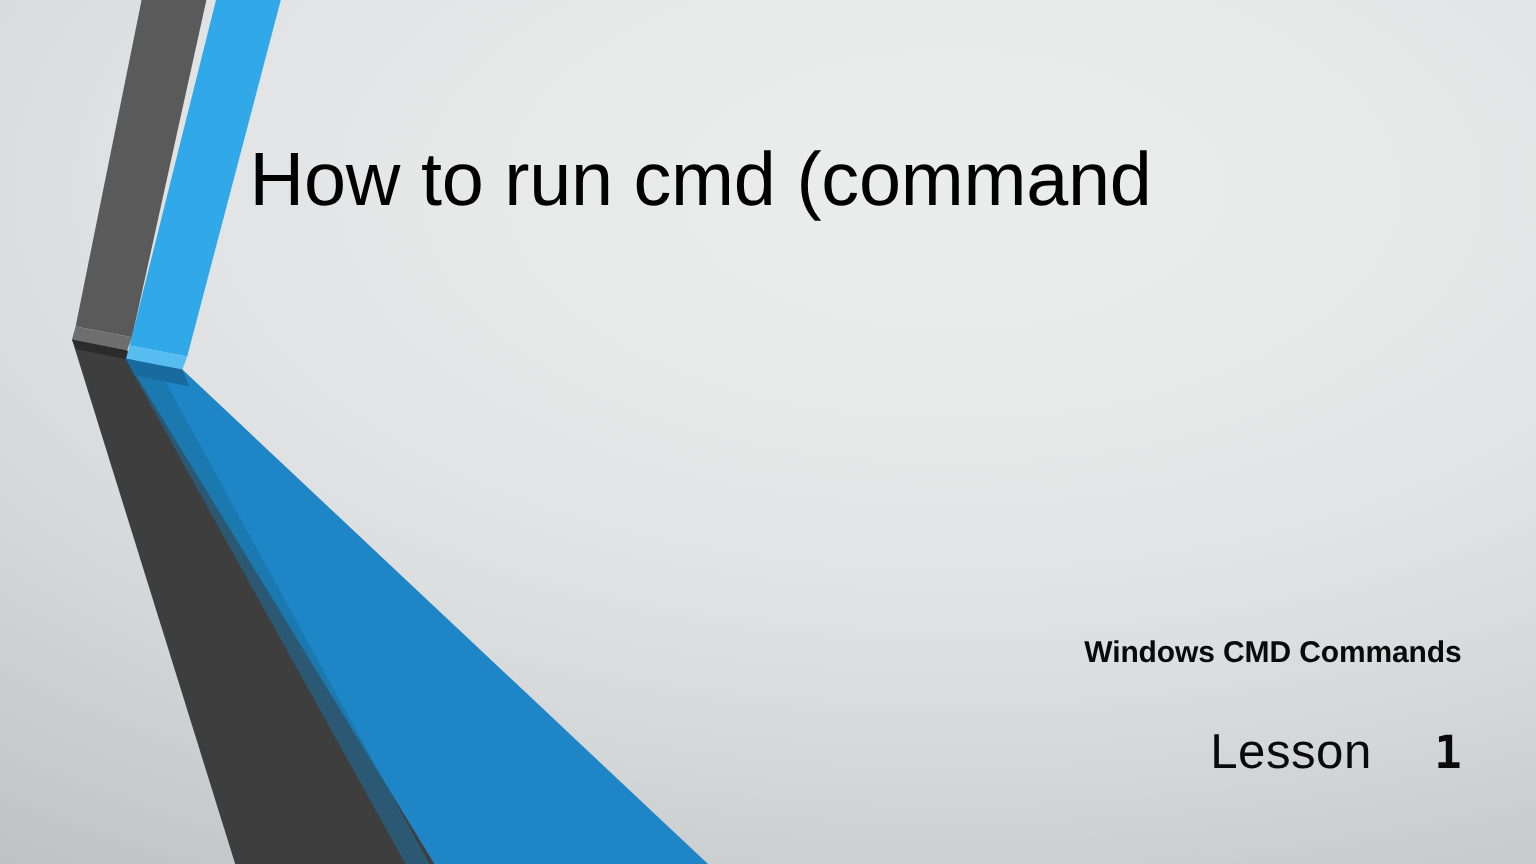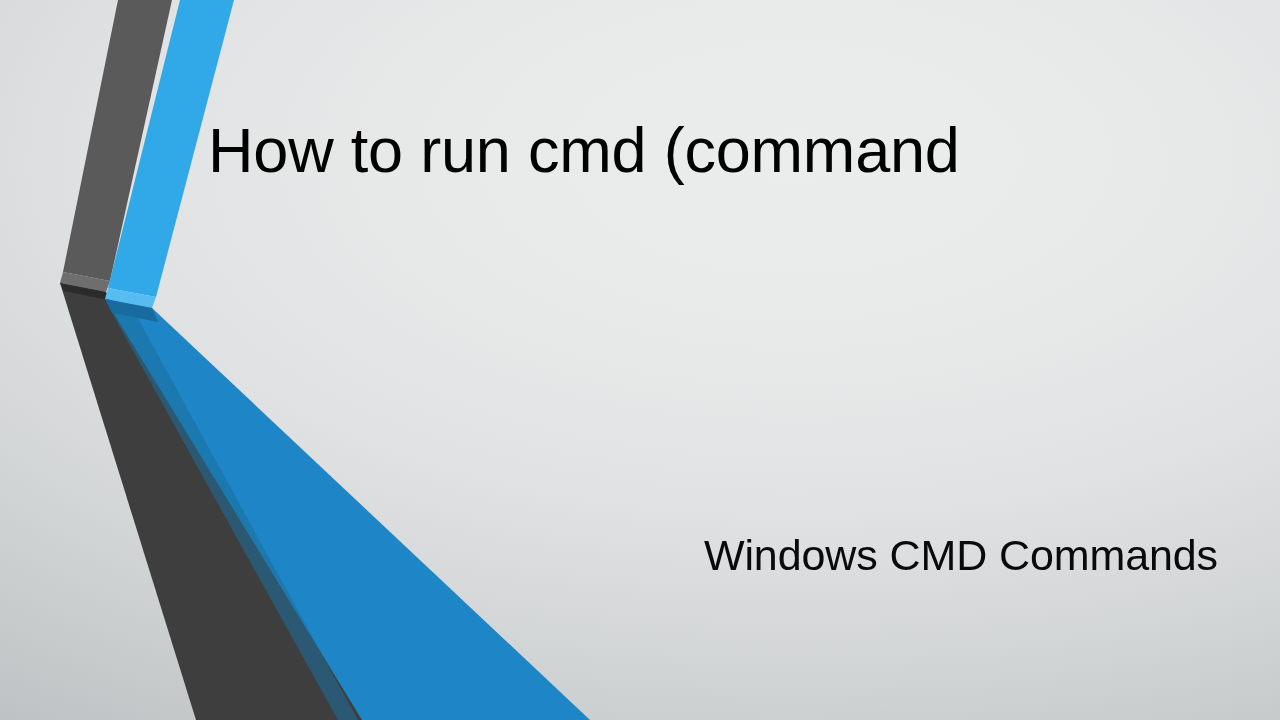--- a/index.html
+++ b/index.html
@@ -55,23 +55,23 @@
   .subtitle-block {
     position: absolute;
     left: 300px;
     top: 528px;
     width: 918px;
     text-align: right;
   }
 
   .subtitle-line {
     color: #0a0a0a;
-    font-size: 43px;
+    font-size: 25px;
     line-height: 1.28;
-    font-weight: 400;
+    font-weight: 700;
     letter-spacing: -0.1px;
   }
 
   .lesson-line {
     margin-top: 44px;
     color: #0a0a0a;
     font-size: 41px;
     line-height: 1.1;
     font-weight: 400;
     letter-spacing: 0.4px;
@@ -118,15 +118,18 @@
     </g>
   </svg>
 
   <div class="title-block">
     <div class="title-line">How to run cmd (command</div>
   </div>
 
   <div class="subtitle-block">
     <div class="subtitle-line">Windows CMD Commands</div>
 
+    <div class="lesson-line">
+      <span>Lesson</span><span class="lesson-number">1</span>
+    </div>
   </div>
 
 </div>
 
 </body></html>

